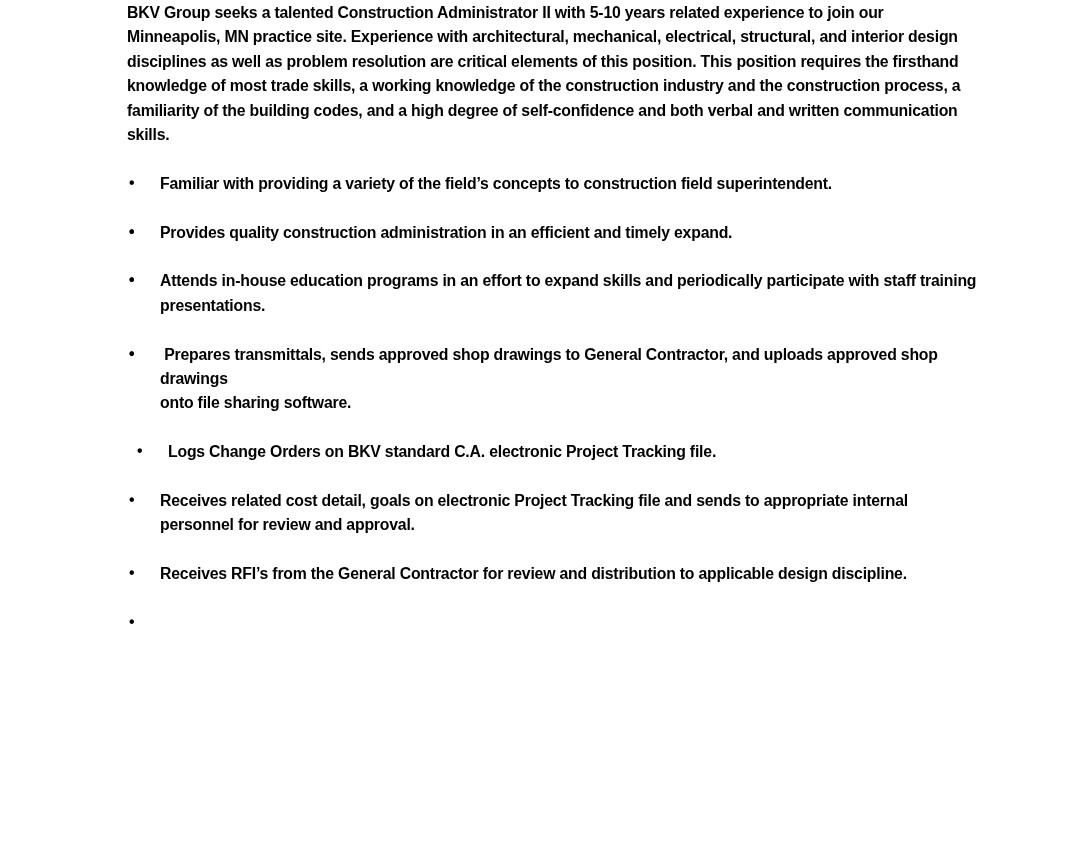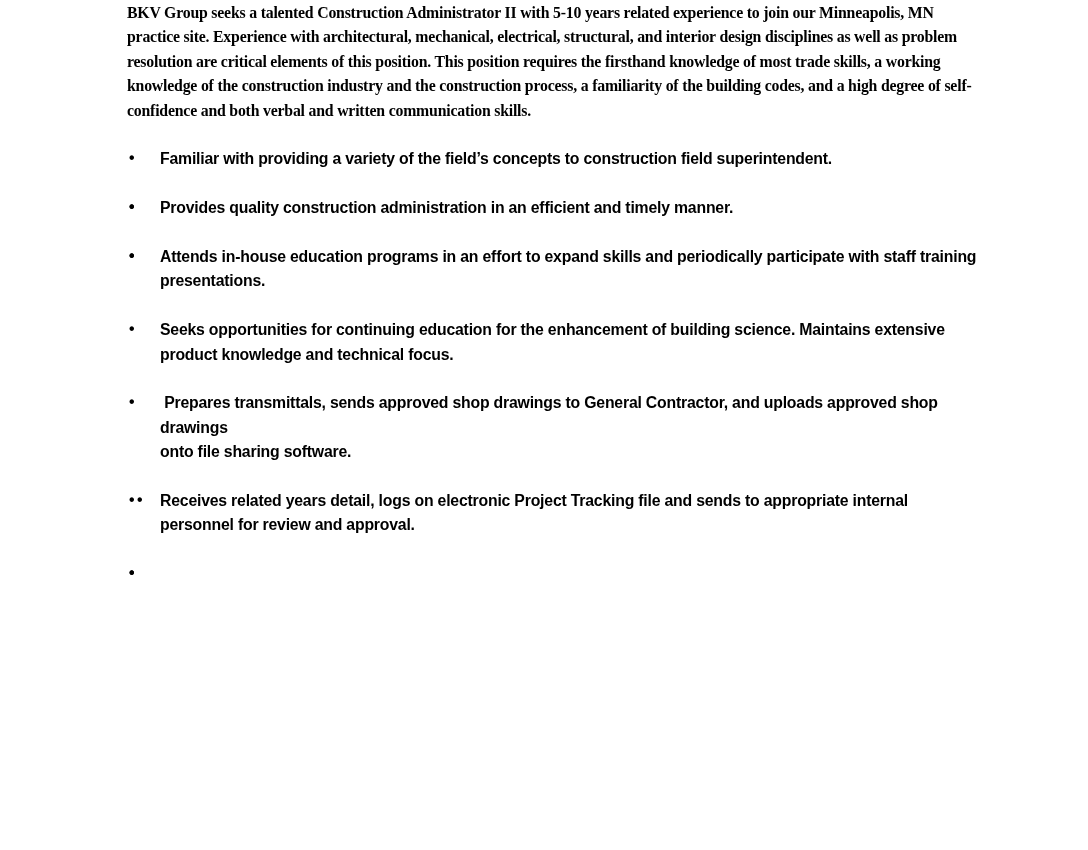--- a/index.html
+++ b/index.html
@@ -19,21 +19,20 @@
     position: absolute;
     top: 0;
     left: 127px;
     width: 852px;
     font-size: 15.8px;
     line-height: 24.4px;
     letter-spacing: -0.2px;
   }
   .intro {
     margin: 1px 0 24.4px 0;
-    font-family: Liberation Serif, serif;
   }
   .bullets {
     list-style: none;
     margin: 0;
     padding: 0;
   }
   .bullets li {
     position: relative;
     padding-left: 33px;
     margin: 0 0 24.4px 0;
@@ -59,42 +58,42 @@
   <p class="intro">BKV Group seeks a talented Construction Administrator II with 5-10 years related experience to join our Minneapolis, MN practice site. Experience with architectural, mechanical, electrical, structural, and interior design disciplines as well as problem resolution are critical elements of this position. This position requires the firsthand knowledge of most trade skills, a working knowledge of the construction industry and the construction process, a familiarity of the building codes, and a high degree of self-confidence and both verbal and written communication skills.</p>
 
   <ul class="bullets">
     <li>
       <span class="bullet-marker">•</span><span class="bullet-text">Familiar with providing a variety of the field’s concepts to construction field superintendent.</span>
     </li>
     <li>
       <span class="bullet-marker">•</span>
     </li>
     <li>
-      <span class="bullet-marker">•</span><span class="bullet-text">Provides quality construction administration in an efficient and timely manner.</span>
+      <span class="bullet-marker">•</span><span class="bullet-text">Provides quality construction administration in an efficient and timely expand.</span>
     </li>
     <li>
       <span class="bullet-marker">•</span>
     </li>
     <li>
       <span class="bullet-marker">•</span><span class="bullet-text">Attends in-house education programs in an effort to expand skills and periodically participate with staff training presentations.</span>
     </li>
     <li>
-      <span class="bullet-marker">•</span><span class="bullet-text">Seeks opportunities for continuing education for the enhancement of building science. Maintains extensive product knowledge and technical focus.</span>
+      <span class="bullet-marker">•</span>
     </li>
     <li>
       <span class="bullet-marker">•</span><span class="bullet-text"> Prepares transmittals, sends approved shop drawings to General Contractor, and uploads approved shop drawings
 onto file sharing software.</span>
     </li>
     <li class="shift">
-      <span class="bullet-marker">•</span>
+      <span class="bullet-marker">•</span><span class="bullet-text">Logs Change Orders on BKV standard C.A. electronic Project Tracking file.</span>
     </li>
     <li>
-      <span class="bullet-marker">•</span><span class="bullet-text">Receives related years detail, logs on electronic Project Tracking file and sends to appropriate internal personnel for review and approval.</span>
+      <span class="bullet-marker">•</span><span class="bullet-text">Receives related cost detail, goals on electronic Project Tracking file and sends to appropriate internal personnel for review and approval.</span>
     </li>
     <li>
-      <span class="bullet-marker">•</span>
+      <span class="bullet-marker">•</span><span class="bullet-text">Receives RFI’s from the General Contractor for review and distribution to applicable design discipline.</span>
     </li>
     <li>
       <span class="bullet-marker">•</span>
     </li>
   </ul>
 
 </div>
 
 </body></html>

